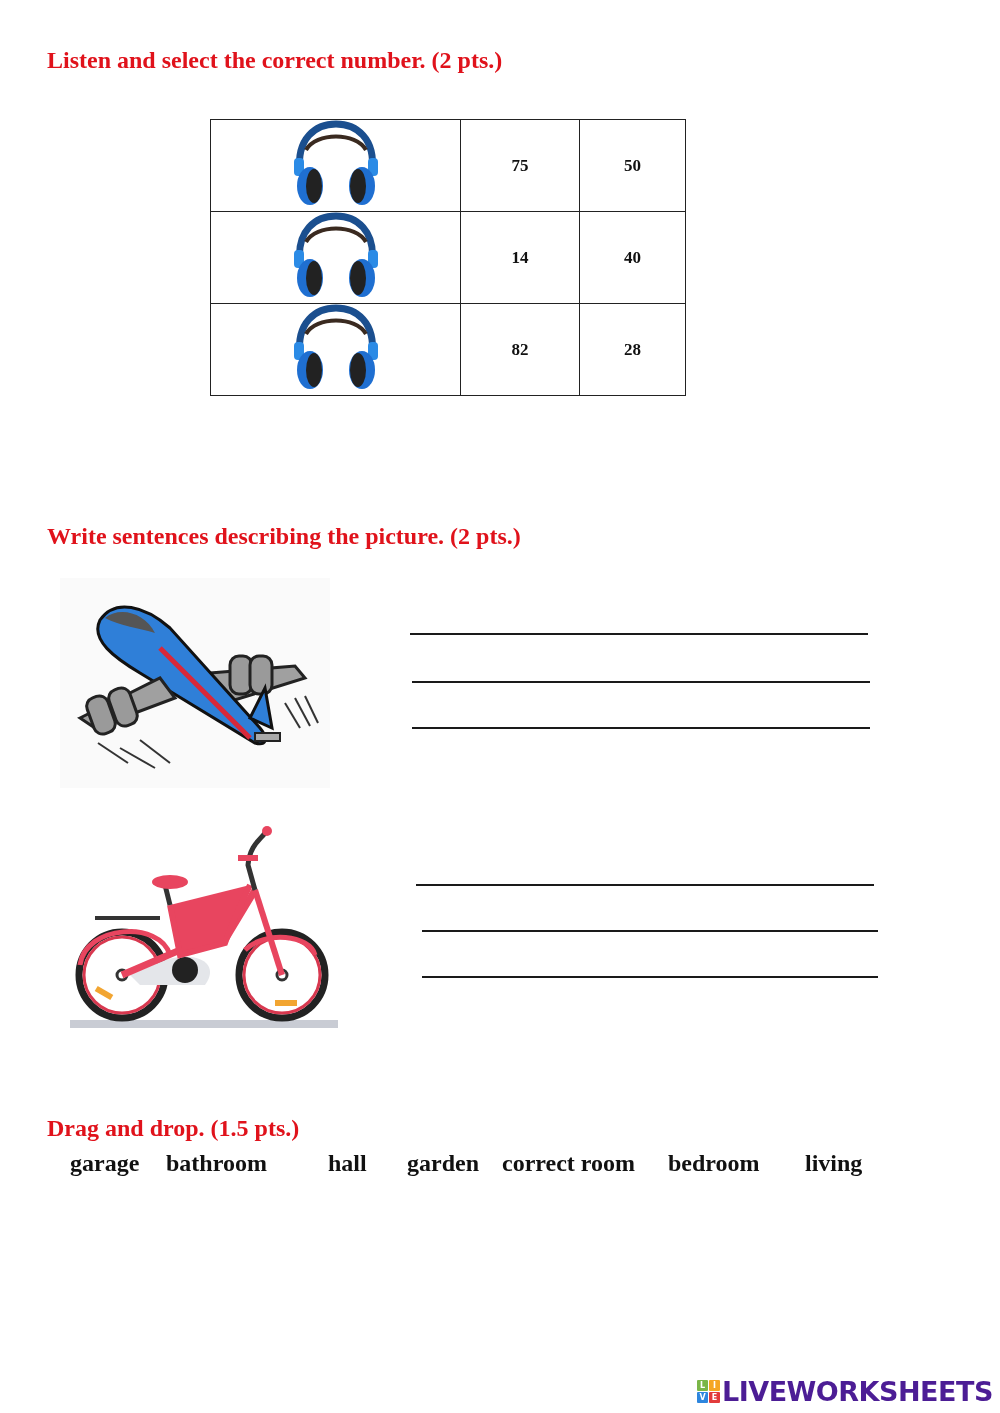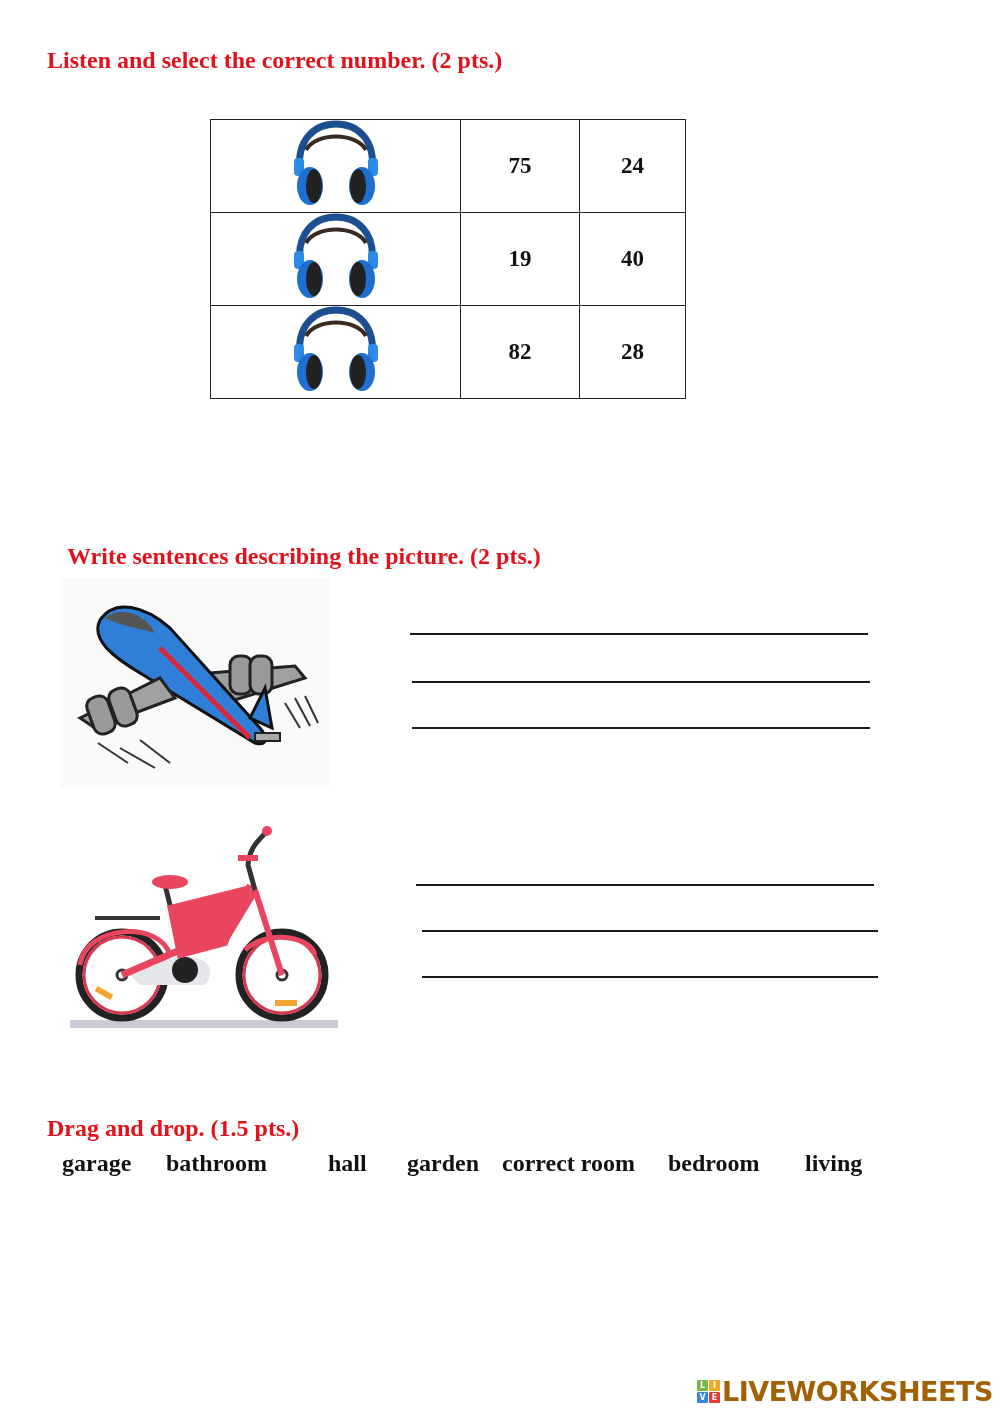--- a/index.html
+++ b/index.html
@@ -1,42 +1,42 @@
 <!DOCTYPE html>
 <html><head>
 <meta charset="utf-8">
 <style>
   html, body { margin: 0; padding: 0; background: #ffffff; }
   body { width: 1000px; height: 1413px; position: relative; overflow: hidden; font-family: "Liberation Serif", serif; }
   .heading { position: absolute; left: 47px; color: #e0121b; font-weight: bold; font-size: 24px; margin: 0; white-space: nowrap; }
   #h1 { top: 47px; }
-  #h2 { top: 543px; margin-left: 20px; }
+  #h2 { top: 523px; }
   #h3 { top: 1071px; margin-top: 44px; }
 
   table.numtable { position: absolute; left: 210px; top: 119px; border-collapse: collapse; }
-  table.numtable td { border: 1.5px solid #222; height: 90px; padding: 0; text-align: center; vertical-align: middle; font-weight: bold; font-size: 23px; color: #111; }
+  table.numtable td { border: 1.5px solid #222; height: 90px; padding: 0; text-align: center; vertical-align: middle; font-weight: bold; font-size: 17px; color: #111; }
   table.numtable td.imgcell { width: 249px; }
   table.numtable td.num1 { width: 118px; }
   table.numtable td.num2 { width: 105px; }
   .option { cursor: pointer; display: inline-block; padding: 4px 10px; }
 
   .picture { position: absolute; }
   #plane { left: 60px; top: 578px; width: 270px; height: 210px; }
   #bike { left: 70px; top: 825px; width: 268px; height: 210px; }
 
   .writeline { position: absolute; height: 0; border-top: 2.5px solid #1a1a1a; background: transparent; }
   .writeline input { position: absolute; left: 0; right: 0; bottom: 2px; width: 100%; border: none; outline: none; background: transparent; font-family: "Liberation Serif", serif; font-size: 20px; height: 28px; }
 
   .wordbank { position: absolute; top: 1150px; left: 54px; font-weight: bold; font-size: 24px; color: #111; white-space: nowrap; }
   .word { position: absolute; top: 0; cursor: grab; }
 
   .logo { position: absolute; left: 697px; top: 1378px; display: flex; align-items: center; }
   .logo-grid { display: grid; grid-template-columns: 11px 11px; grid-template-rows: 11px 11px; gap: 1px; margin-right: 2px; }
   .logo-grid span { font-family: "DejaVu Sans", sans-serif; font-size: 8px; font-weight: bold; color: #fff; display: flex; align-items: center; justify-content: center; border-radius: 1px; }
-  .logo-text { font-family: "DejaVu Sans", sans-serif; font-weight: bold; font-size: 27px; color: #a16207; letter-spacing: -0.5px; line-height: 1; }
+  .logo-text { font-family: "DejaVu Sans", sans-serif; font-weight: bold; font-size: 27px; color: #4c1d95; letter-spacing: -0.5px; line-height: 1; }
 </style>
 </head>
 <body>
 
 <h2 id="h1" class="heading">Listen and select the correct number. (2 pts.)</h2>
 
 <table class="numtable">
   <tbody>
     <tr>
       <td class="imgcell">
@@ -45,36 +45,36 @@
           <path d="M20 30 C30 12 70 12 80 30" fill="none" stroke="#3a2a20" stroke-width="4"></path>
           <rect x="8" y="38" width="10" height="18" rx="4" fill="#2b8be6"></rect>
           <rect x="82" y="38" width="10" height="18" rx="4" fill="#2b8be6"></rect>
           <ellipse cx="24" cy="66" rx="13" ry="19" fill="#1f6fd1"></ellipse>
           <ellipse cx="28" cy="66" rx="8" ry="17" fill="#222"></ellipse>
           <ellipse cx="76" cy="66" rx="13" ry="19" fill="#1f6fd1"></ellipse>
           <ellipse cx="72" cy="66" rx="8" ry="17" fill="#222"></ellipse>
         </svg>
       </td>
       <td class="num1"><span class="option">75</span></td>
-      <td class="num2"><span class="option">24</span></td>
+      <td class="num2"><span class="option">50</span></td>
     </tr>
     <tr>
       <td class="imgcell">
         <svg width="100" height="86" viewBox="0 0 100 86">
           <path d="M14 52 C10 18 30 4 50 4 C70 4 90 18 86 52" fill="none" stroke="#1b4f8f" stroke-width="7"></path>
           <path d="M20 30 C30 12 70 12 80 30" fill="none" stroke="#3a2a20" stroke-width="4"></path>
           <rect x="8" y="38" width="10" height="18" rx="4" fill="#2b8be6"></rect>
           <rect x="82" y="38" width="10" height="18" rx="4" fill="#2b8be6"></rect>
           <ellipse cx="24" cy="66" rx="13" ry="19" fill="#1f6fd1"></ellipse>
           <ellipse cx="28" cy="66" rx="8" ry="17" fill="#222"></ellipse>
           <ellipse cx="76" cy="66" rx="13" ry="19" fill="#1f6fd1"></ellipse>
           <ellipse cx="72" cy="66" rx="8" ry="17" fill="#222"></ellipse>
         </svg>
       </td>
-      <td class="num1"><span class="option">19</span></td>
+      <td class="num1"><span class="option">14</span></td>
       <td class="num2"><span class="option">40</span></td>
     </tr>
     <tr>
       <td class="imgcell">
         <svg width="100" height="86" viewBox="0 0 100 86">
           <path d="M14 52 C10 18 30 4 50 4 C70 4 90 18 86 52" fill="none" stroke="#1b4f8f" stroke-width="7"></path>
           <path d="M20 30 C30 12 70 12 80 30" fill="none" stroke="#3a2a20" stroke-width="4"></path>
           <rect x="8" y="38" width="10" height="18" rx="4" fill="#2b8be6"></rect>
           <rect x="82" y="38" width="10" height="18" rx="4" fill="#2b8be6"></rect>
           <ellipse cx="24" cy="66" rx="13" ry="19" fill="#1f6fd1"></ellipse>
@@ -163,21 +163,21 @@
 <div class="writeline" style="left:422px; top:930px; width:456px;">
     <input value="" style="">
   </div>
 <div class="writeline" style="left:422px; top:976px; width:456px;">
     <input value="" style="">
   </div>
 
 <h2 id="h3" class="heading">Drag and drop. (1.5 pts.)</h2>
 
 <div class="wordbank">
-  <span class="word" style="left:8px;">garage</span>
+  <span class="word" style="left:16px;">garage</span>
   <span class="word" style="left:112px;">bathroom</span>
   <span class="word" style="left:258px;margin-left:16px;">hall</span>
   <span class="word" style="left:353px;">garden</span>
   <span class="word" style="left:448px;">correct room</span>
   <span class="word" style="left:614px;">bedroom</span>
   <span class="word" style="left:751px;">living</span>
 </div>
 
 <div class="logo">
   <div class="logo-grid">

